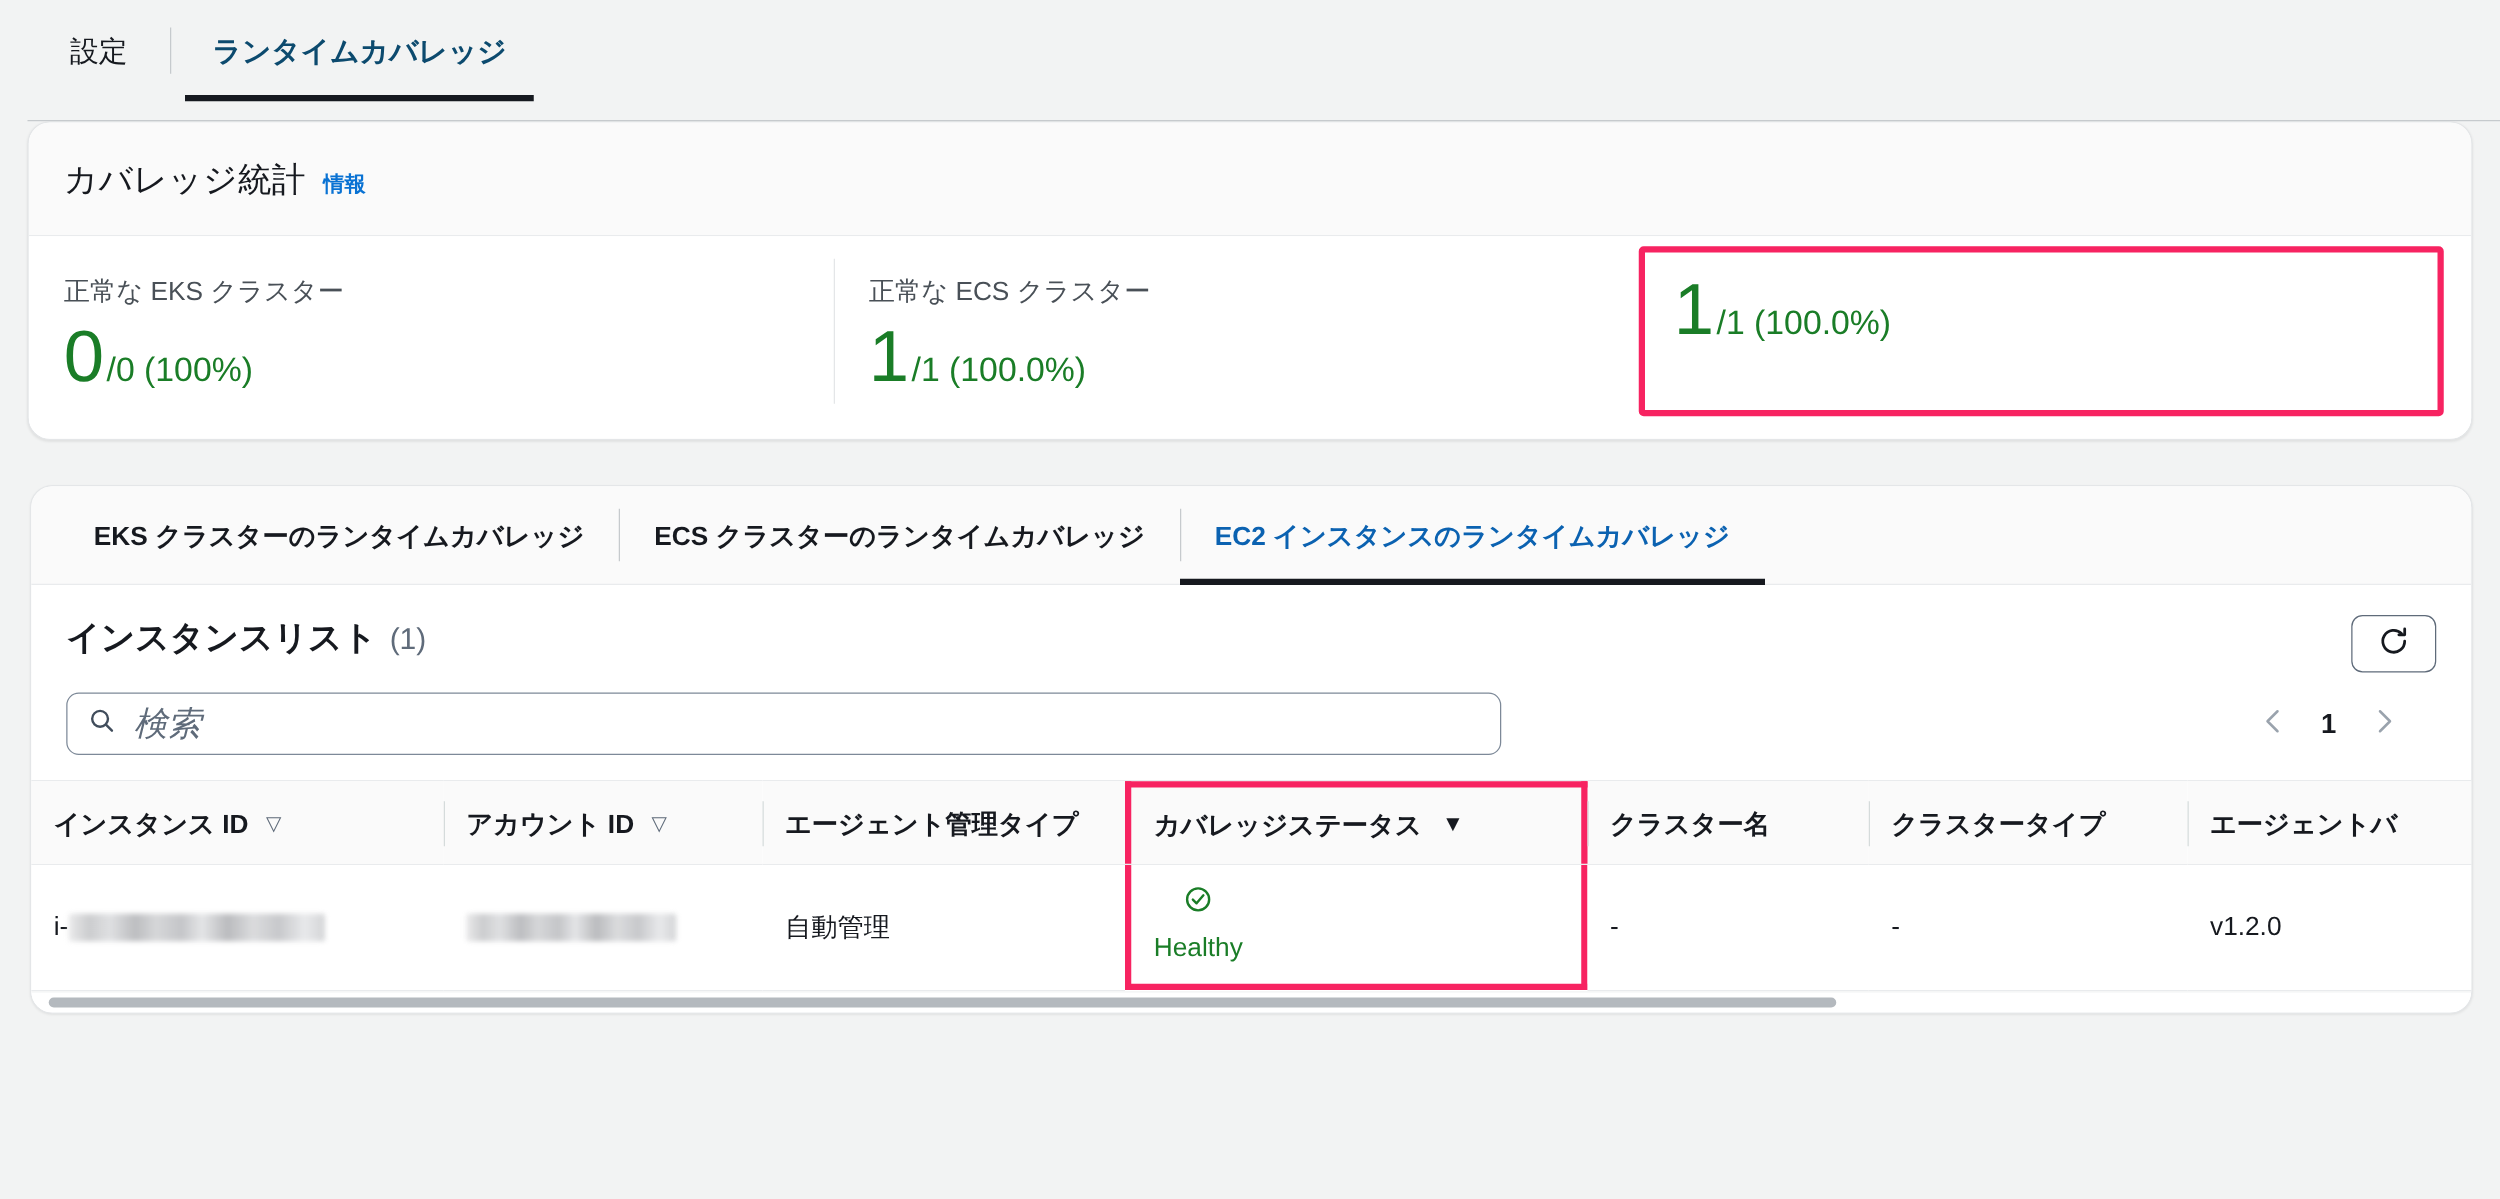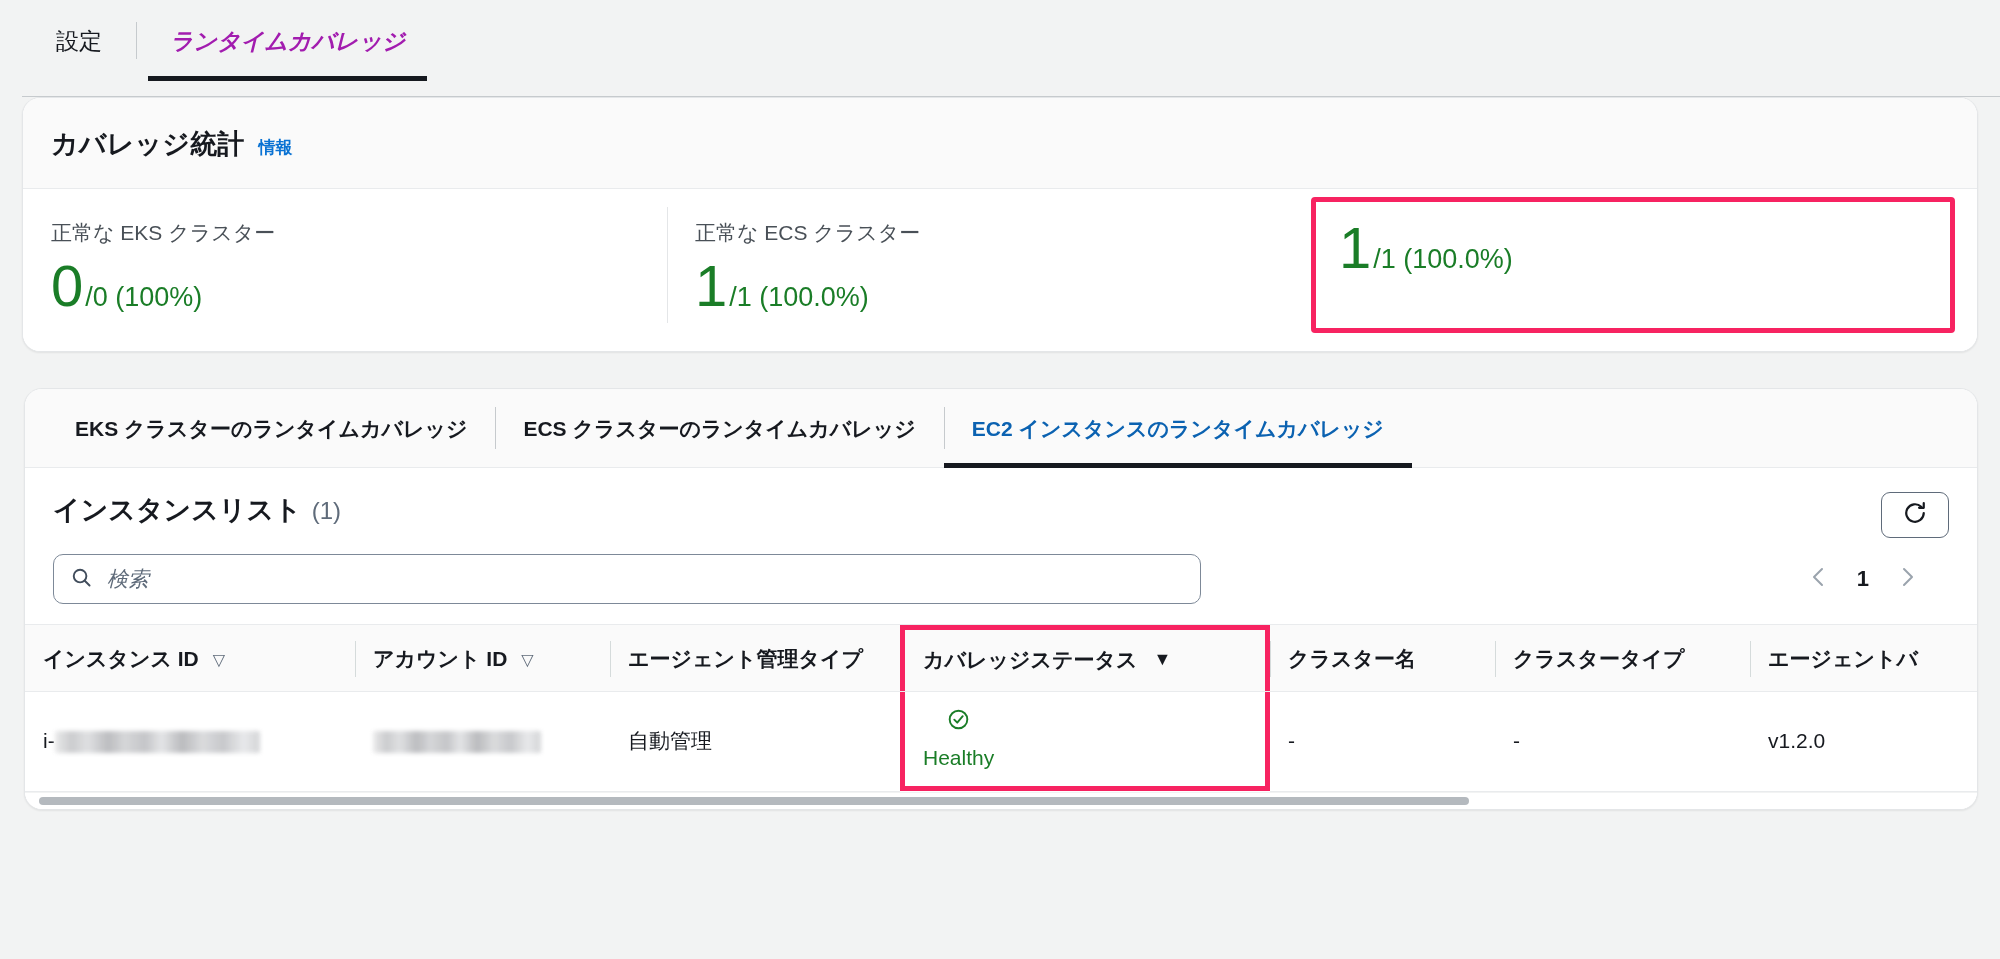--- a/index.html
+++ b/index.html
@@ -49,23 +49,22 @@
   .toptab.sep:before {
     content: "";
     position: absolute;
     left: 0;
     top: 22px;
     bottom: 22px;
     width: 1px;
     background: #c6cacd;
   }
   .toptab.active {
-    color: #a21caf;
+    color: #0c4a6e;
     font-weight: bold;
-    font-style: italic;
   }
   .toptab.active:after {
     content: "";
     position: absolute;
     left: 12px;
     right: 12px;
     bottom: 0;
     height: 5px;
     background: #16191f;
   }
@@ -82,21 +81,21 @@
   .panel-head {
     background: #fafafa;
     border-bottom: 1px solid #e9ebed;
     padding: 28px 28px 26px 28px;
     display: flex;
     align-items: baseline;
     gap: 14px;
   }
   .panel-title {
     font-size: 27px;
-    font-weight: bold;
+    font-weight: normal;
     color: #16191f;
     letter-spacing: 0.2px;
   }
   .info-link {
     font-size: 17px;
     color: #0972d3;
     font-weight: bold;
     cursor: pointer;
   }
 
@@ -241,21 +240,21 @@
     height: 50px;
     border: 1px solid #7d8998;
     border-radius: 10px;
     background: #fff;
     display: flex;
     align-items: center;
     padding: 0 16px;
     box-sizing: border-box;
   }
   .search-box .ph {
-    font-size: 21px;
+    font-size: 27px;
     color: #5f6b7a;
     font-style: italic;
     margin-left: 14px;
   }
   .pager {
     display: flex;
     align-items: center;
     gap: 26px;
     margin-right: 30px;
   }

